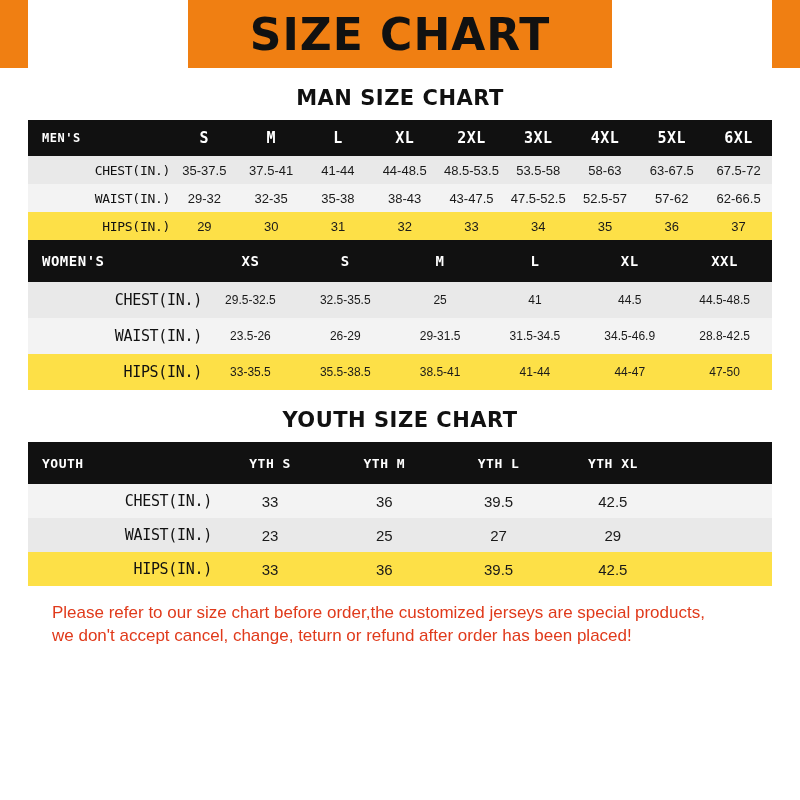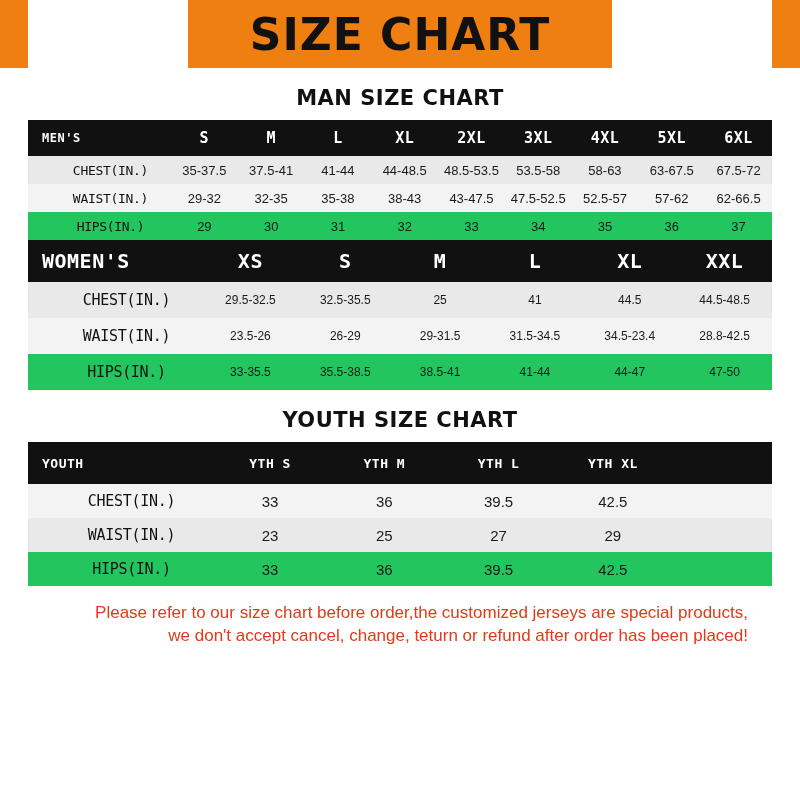--- a/index.html
+++ b/index.html
@@ -91,41 +91,41 @@
     font-family: "Liberation Sans", sans-serif;
     font-size: 13px;
     color: #1a1a1a;
     height: 26px;
     vertical-align: middle;
   }
   table.size-table td.rowlabel {
     font-family: "DejaVu Sans Mono", monospace;
     font-size: 13px;
     letter-spacing: -0.3px;
-    text-align: center;
+    text-align: right;
     color: #111111;
     padding-left: 23px;
   }
   table.size-table tr.band-light td { background: #e9e9e9; }
   table.size-table tr.band-lighter td { background: #f3f3f3; }
-  table.size-table tr.band-mid td { background: #22c55e; }
+  table.size-table tr.band-mid td { background: #fde047; }
 
   
-  .women table.size-table th { font-size: 20px; height: 40px; }
+  .women table.size-table th { font-size: 14px; height: 40px; }
   .women table.size-table td { height: 34px; font-size: 12px; }
   .women table.size-table td.rowlabel { font-size: 15px; }
 
   .youth table.size-table th { font-size: 13px; height: 40px; }
   .youth table.size-table td { height: 32px; font-size: 15px; }
   .youth table.size-table td.rowlabel { font-size: 15px; }
 
   .notice {
     margin: 16px 0 0 0;
     padding: 0 24px;
-    text-align: right;
+    text-align: left;
     color: #e03a1b;
     font-family: "Liberation Sans", sans-serif;
     font-size: 17px;
     line-height: 1.35;
   }
   .notice .line { display: block; }
 </style>
 </head>
 <body>
 
@@ -219,21 +219,21 @@
             <td>41</td>
             <td>44.5</td>
             <td>44.5-48.5</td>
           </tr>
           <tr class="band-lighter">
             <td class="rowlabel">WAIST(IN.)</td>
             <td>23.5-26</td>
             <td>26-29</td>
             <td>29-31.5</td>
             <td>31.5-34.5</td>
-            <td>34.5-23.4</td>
+            <td>34.5-46.9</td>
             <td>28.8-42.5</td>
           </tr>
           <tr class="band-mid">
             <td class="rowlabel">HIPS(IN.)</td>
             <td>33-35.5</td>
             <td>35.5-38.5</td>
             <td>38.5-41</td>
             <td>41-44</td>
             <td>44-47</td>
             <td>47-50</td>

